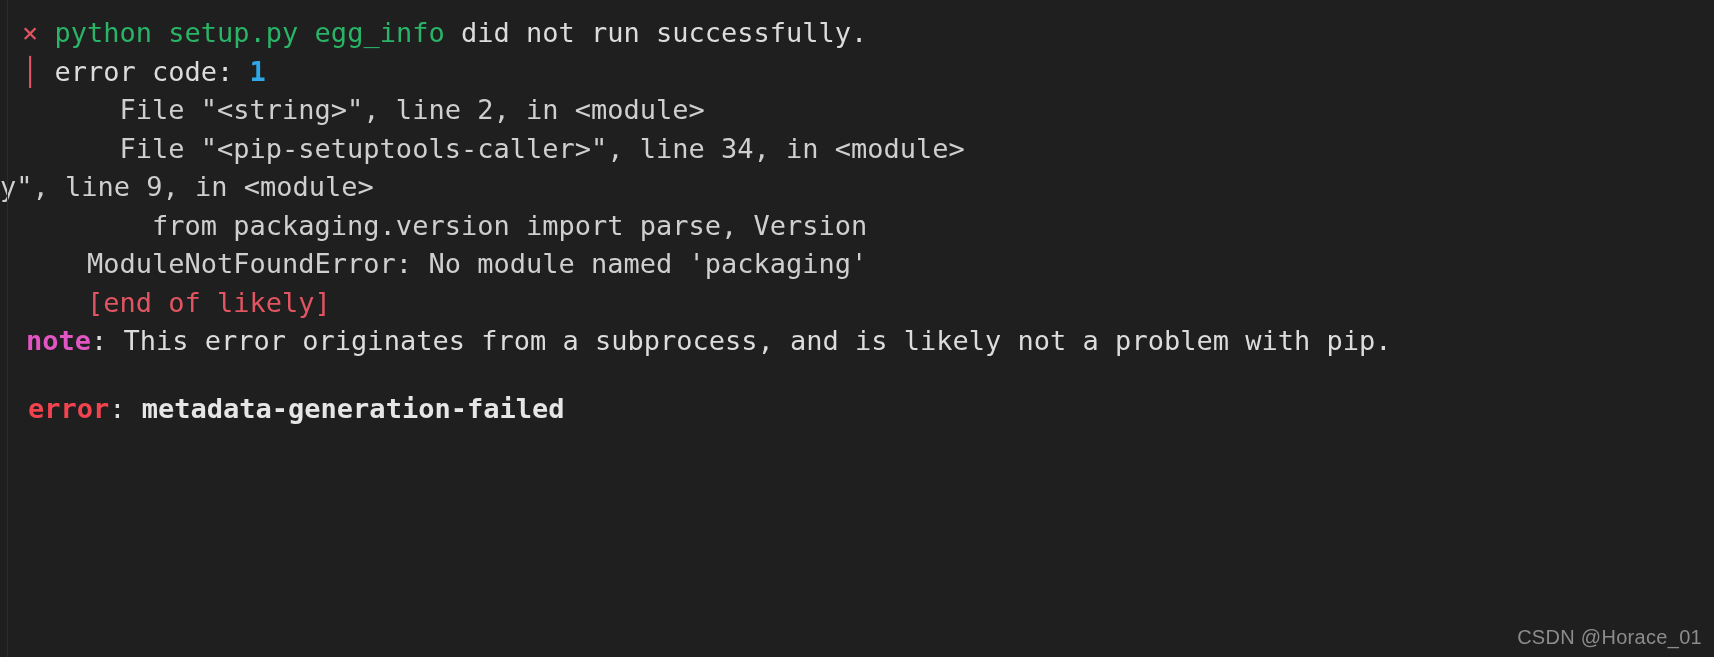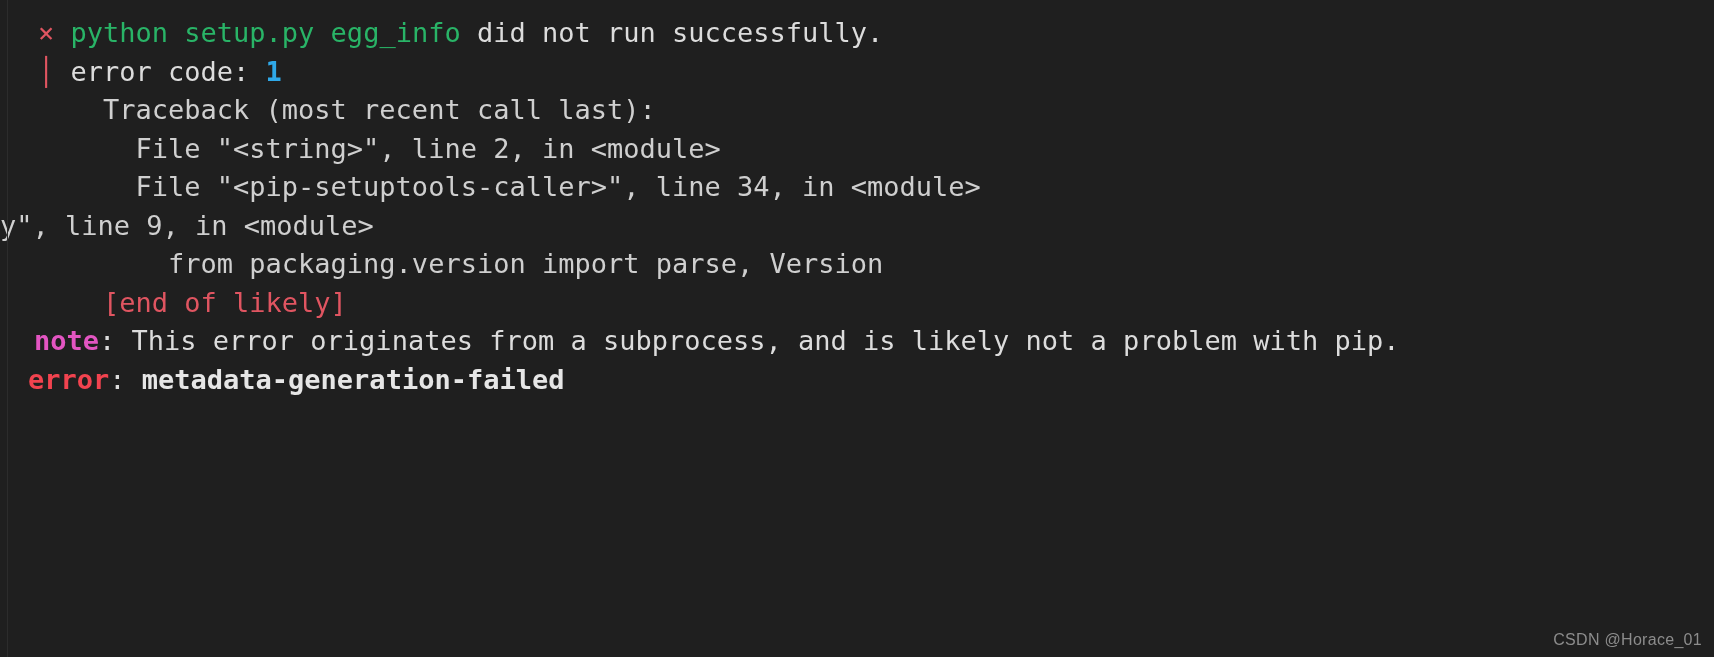--- a/index.html
+++ b/index.html
@@ -33,21 +33,21 @@
     top: 0;
     bottom: 0;
     width: 1px;
     background: #2c2c2c;
   }
 
   .line {
     font-size: 27px;
     line-height: 38.5px;
     white-space: pre;
-    padding-left: 38px;
+    padding-left: 22px;
     letter-spacing: 0px;
     color: #d4d4d4;
   }
 
   .line.blank {
     color: transparent;
   }
 
   
   .c-red      { color: #e05561; }          
@@ -57,51 +57,51 @@
   .c-gray     { color: #cfcfcf; }          
   .c-magenta  { color: #e355c2; font-weight: bold; }   
   .c-error    { color: #f2434f; font-weight: bold; }   
   .c-bold     { color: #e6e6e6; font-weight: bold; }
 
   .watermark {
     position: absolute;
     right: 12px;
     bottom: 8px;
     font-family: "Liberation Sans", sans-serif;
-    font-size: 16px;
+    font-size: 20px;
     color: #8c8c8c;
     letter-spacing: 0.3px;
     white-space: pre;
   }
 </style>
 </head>
 <body>
 
 <div id="terminal">
 
   <div class="line"><span class="c-red">×</span><span> </span><span class="c-green">python setup.py egg_info</span><span class="c-white"> did not run successfully.</span></div>
 
   <div class="line"><span class="c-red">│</span><span> </span><span class="c-white">error code: </span><span class="c-blue">1</span></div>
 
 
-  <div class="line c-gray">    Traceback (most recent call last):</div>
 
   <div class="line c-gray">      File "&lt;string&gt;", line 2, in &lt;module&gt;</div>
 
   <div class="line c-gray">      File "&lt;pip-setuptools-caller&gt;", line 34, in &lt;module&gt;</div>
 
 
   <div class="line c-gray" style="padding-left:0;">y", line 9, in &lt;module&gt;</div>
 
   <div class="line c-gray">        from packaging.version import parse, Version</div>
 
+  <div class="line c-gray">    ModuleNotFoundError: No module named 'packaging'</div>
 
   <div class="line c-red">    [end of likely]</div>
 
   <div class="line blank"></div>
 
-  <div class="line" style="padding-left:34px;"><span class="c-magenta">note</span><span class="c-white">: This error originates from a subprocess, and is likely not a problem with pip.</span></div>
+  <div class="line" style="padding-left:26px;"><span class="c-magenta">note</span><span class="c-white">: This error originates from a subprocess, and is likely not a problem with pip.</span></div>
 
-  <div class="line" style="padding-left:28px;"><span class="c-error">error</span><span class="c-white">: </span><span class="c-bold">metadata-generation-failed</span></div>
+  <div class="line" style="padding-left:28px;margin-top:29px;"><span class="c-error">error</span><span class="c-white">: </span><span class="c-bold">metadata-generation-failed</span></div>
 
   <div class="watermark">CSDN @Horace_01</div>
 
 </div>
 
 </body></html>

